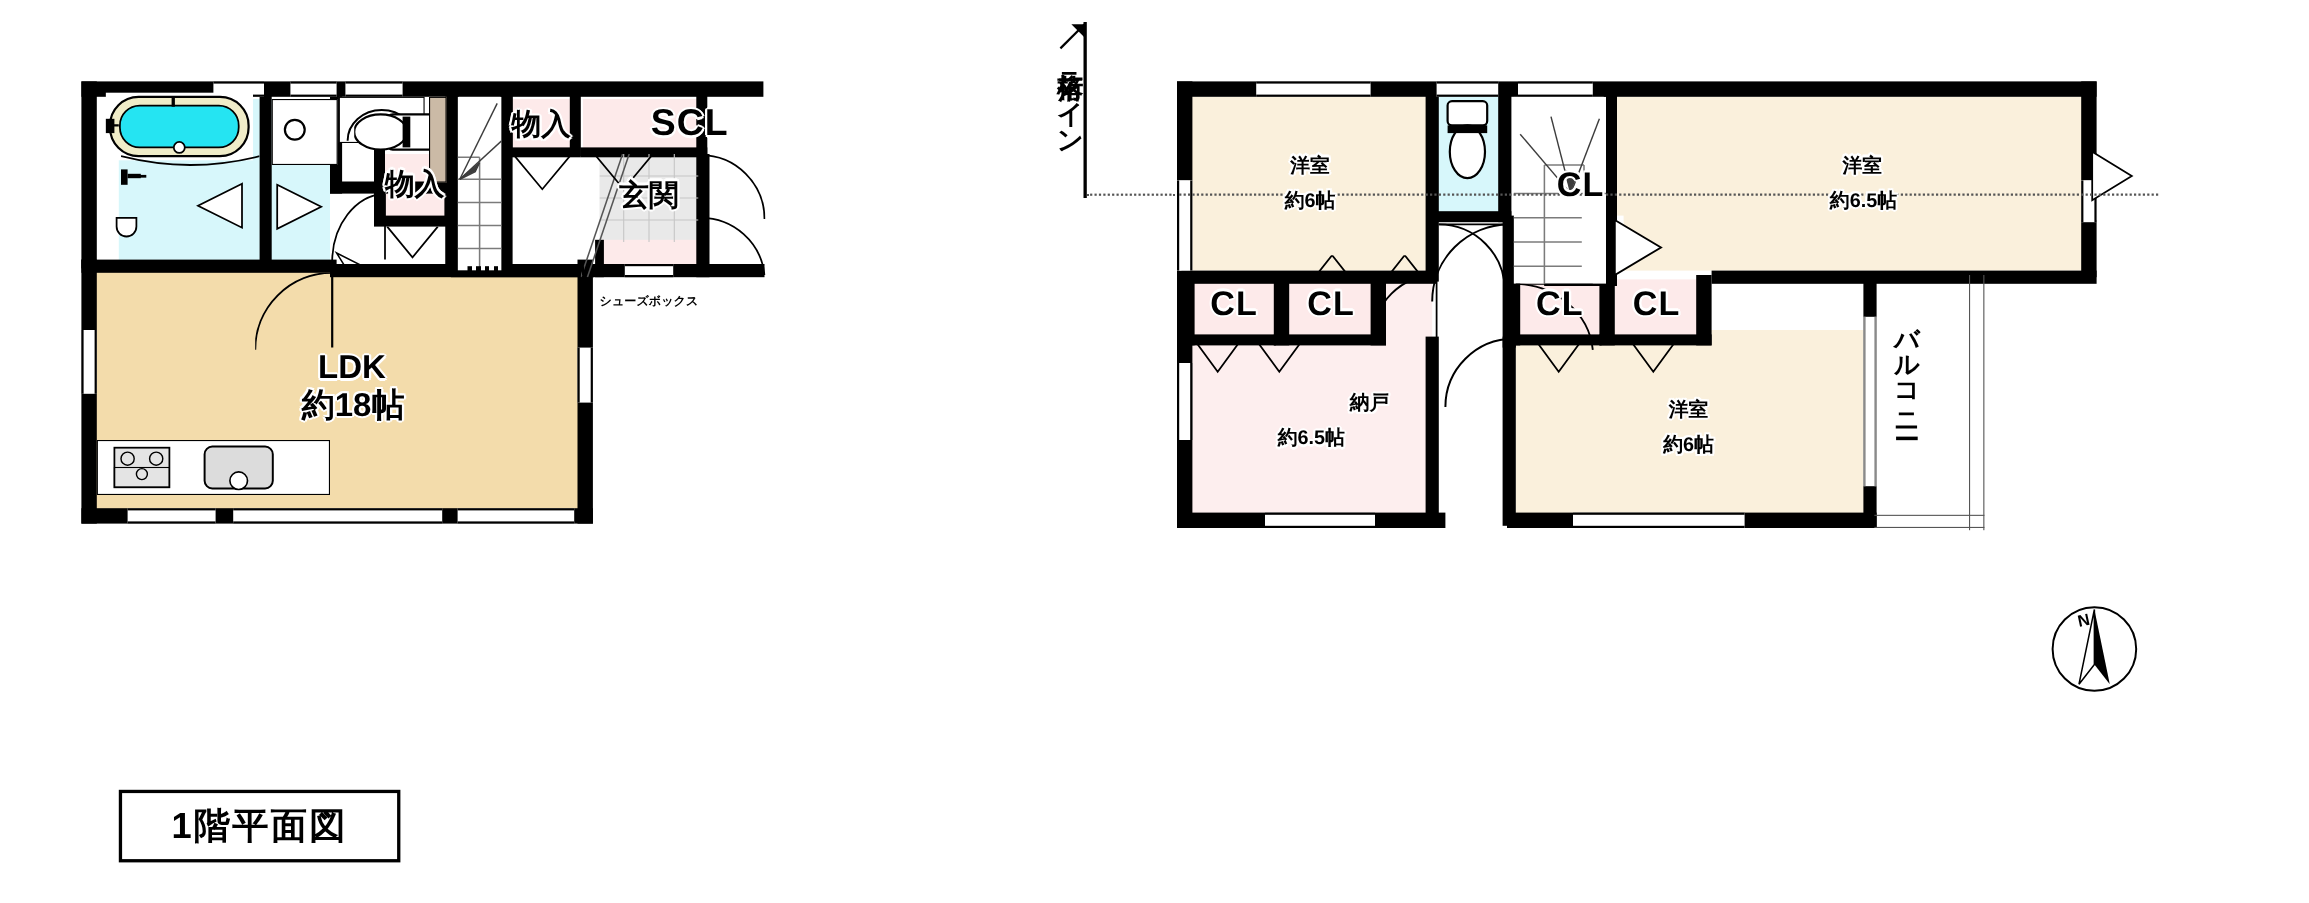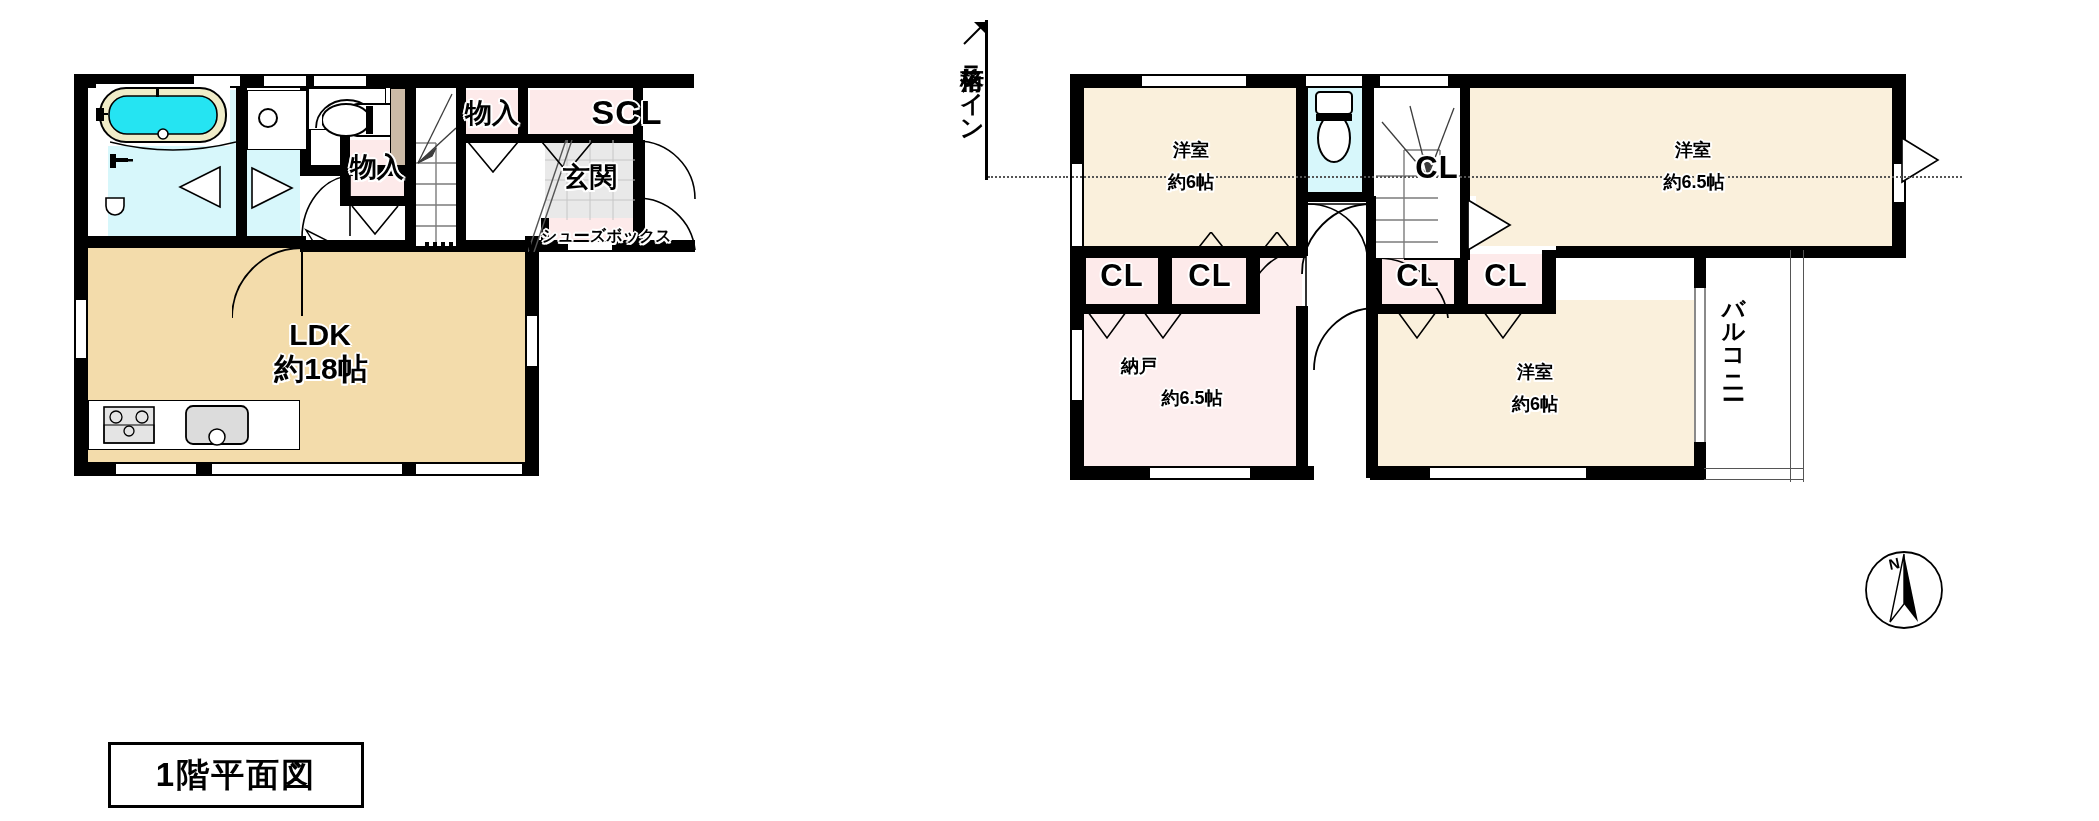--- a/index.html
+++ b/index.html
@@ -10,21 +10,21 @@
   .wall{background:#000000;}
   .fillroom{background:#ffffff;}
   
   .lbl{position:absolute;color:#000;text-align:center;line-height:1.15;
        font-family:"Liberation Sans","DejaVu Sans",sans-serif;white-space:nowrap;
        text-shadow:2px 0 #fff,-2px 0 #fff,0 2px #fff,0 -2px #fff,1.5px 1.5px #fff,-1.5px -1.5px #fff,1.5px -1.5px #fff,-1.5px 1.5px #fff;}
   .lbl-room{font-size:18px;font-weight:700;}
   .lbl-cl{font-size:31px;font-weight:700;letter-spacing:1px;}
   .lbl-scl{font-size:34px;font-weight:700;letter-spacing:1px;}
   .lbl-mono{font-size:27px;font-weight:700;}
-  .lbl-small{font-size:16px;font-weight:700;letter-spacing:0px;}
+  .lbl-small{font-size:11px;font-weight:700;letter-spacing:0px;margin-top:41px;}
   .lbl-ldk{font-size:30px;font-weight:700;}
   .vert{writing-mode:vertical-rl;text-orientation:upright;font-size:24px;font-weight:700;line-height:1.05;}
   .vert-bal{writing-mode:vertical-rl;text-orientation:upright;font-size:23px;font-weight:700;line-height:1.1;}
   
   .caption{position:absolute;border:3px solid #000;background:#fff;display:flex;align-items:center;justify-content:center;
            font-size:33px;font-weight:700;letter-spacing:2px;color:#000;}
   
   .dotline{position:absolute;border-top:2px dotted #555;}
   
   .compass{position:absolute;}
@@ -456,36 +456,36 @@
 
     <div class="dotline" style="left:1072px;top:176px;width:890px;"></div>
 
     <div class="abs" style="left:1790px;top:250px;width:14px;height:232px;border-left:1.6px solid #555;border-right:1.6px solid #555;"></div>
     <div class="abs" style="left:1704px;top:468px;width:100px;height:12px;border-top:1.6px solid #555;border-bottom:1.6px solid #555;"></div>
 
     <div class="lbl lbl-room" style="left:1136px;top:140px;width:110px;">洋室</div>
     <div class="lbl lbl-room" style="left:1130px;top:172px;width:122px;">約6帖</div>
     <div class="lbl lbl-room" style="left:1638px;top:140px;width:110px;">洋室</div>
     <div class="lbl lbl-room" style="left:1618px;top:172px;width:152px;">約6.5帖</div>
-    <div class="lbl lbl-room" style="left:1084px;top:356px;width:110px;">納戸</div>
+    <div class="lbl lbl-room" style="left:1190px;top:356px;width:110px;">納戸</div>
     <div class="lbl lbl-room" style="left:1116px;top:388px;width:152px;">約6.5帖</div>
     <div class="lbl lbl-room" style="left:1480px;top:362px;width:110px;">洋室</div>
     <div class="lbl lbl-room" style="left:1474px;top:394px;width:122px;">約6帖</div>
     <div class="lbl lbl-cl" style="left:1406px;top:150px;width:62px;">CL</div>
     <div class="lbl lbl-cl" style="left:1084px;top:258px;width:76px;">CL</div>
     <div class="lbl lbl-cl" style="left:1172px;top:258px;width:76px;">CL</div>
     <div class="lbl lbl-cl" style="left:1380px;top:258px;width:76px;">CL</div>
     <div class="lbl lbl-cl" style="left:1468px;top:258px;width:76px;">CL</div>
     <div class="lbl vert-bal" style="left:1718px;top:282px;width:28px;text-shadow:none;">バルコニー</div>
   </div>
 
   <div class="compass" style="left:1862px;top:548px;width:84px;height:84px;">
     <svg width="84" height="84" viewBox="0 0 84 84">
       <circle cx="42" cy="42" r="38" fill="#fff" stroke="#000" stroke-width="1.8"></circle>
       <path d="M42 6 L56 74 L42 56 Z" fill="#000"></path>
       <path d="M42 6 L28 74 L42 56 Z" fill="#fff" stroke="#000" stroke-width="1.4"></path>
       <text x="28" y="22" font-family="Liberation Sans, sans-serif" font-size="15" font-weight="700" fill="#000" transform="rotate(-12 28 22)">N</text>
     </svg>
   </div>
 
-  <div class="caption" style="left:108px;top:718px;width:250px;height:60px;margin-top:24px;">1階平面図</div>
+  <div class="caption" style="left:108px;top:718px;width:250px;height:60px;">1階平面図</div>
 
 </div>
 
 </body></html>

